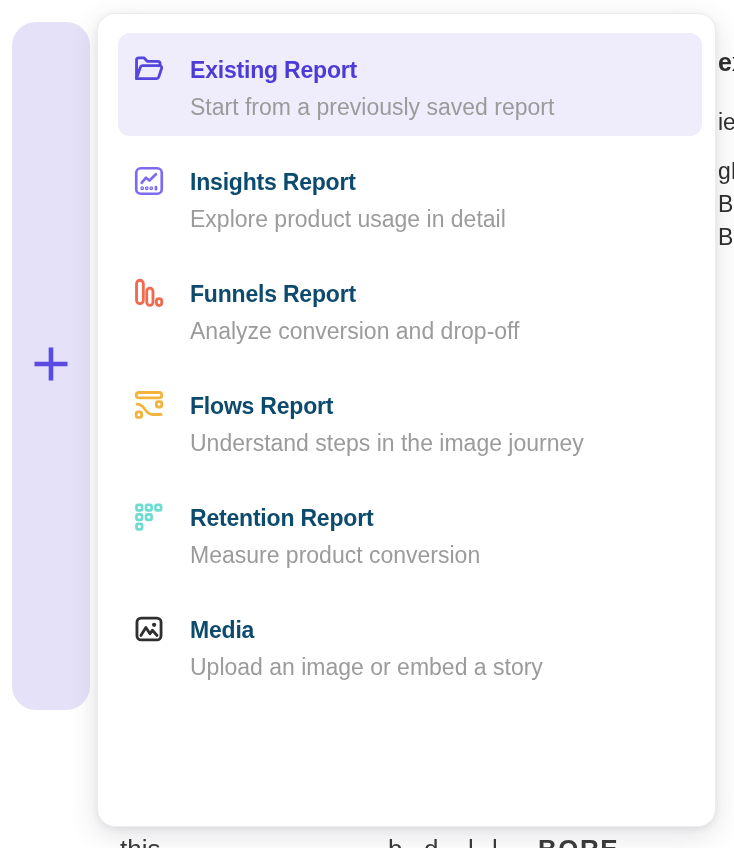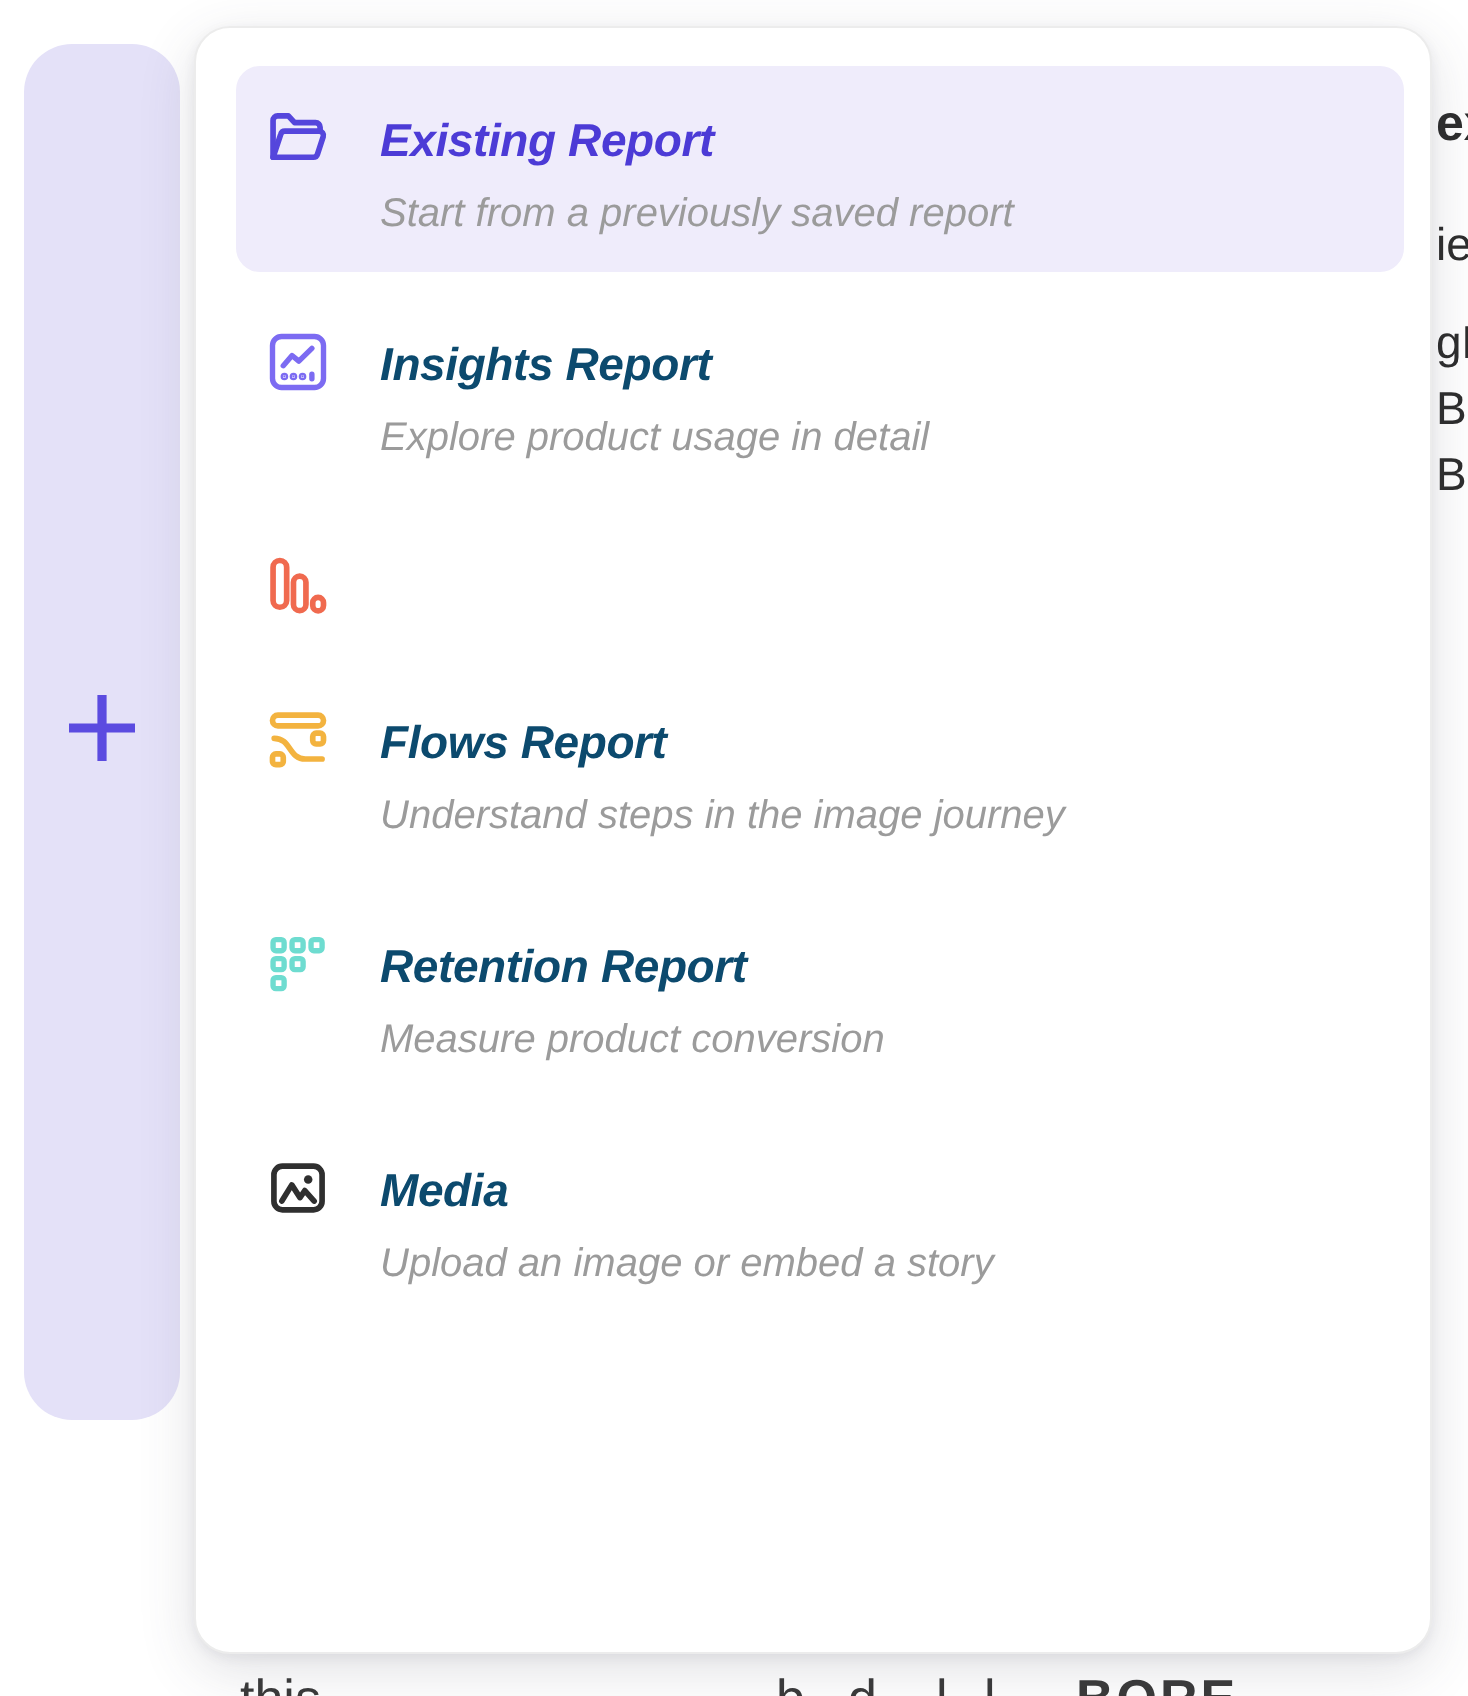--- a/index.html
+++ b/index.html
@@ -27,33 +27,32 @@
   .menu-panel{
     position:absolute;left:97px;top:13px;width:619px;height:814px;
     background:#ffffff;border:1px solid #ececec;border-radius:18px;
     box-shadow:0 8px 28px rgba(70,70,90,.16), 0 2px 6px rgba(70,70,90,.08);
     box-sizing:border-box;padding:19px 13px 0 20px;
   }
   .menu-item{
     display:flex;align-items:flex-start;gap:24px;
     padding:22px 16px 17px 14px;border-radius:12px;margin-bottom:9px;
     cursor:pointer;
-    font-style:italic;
   }
   .menu-item.selected{background:#efecfb;}
   .item-icon{flex:0 0 34px;height:30px;display:flex;align-items:center;margin-top:-1px;}
   .item-icon svg{width:34px;height:34px;display:block;}
   .item-text{display:flex;flex-direction:column;}
   .item-title{
     font-size:23px;line-height:30px;font-weight:700;color:#0c4a6e;
     letter-spacing:-.2px;
   }
   .menu-item.selected .item-title{color:#4c3bd6;}
   .item-desc{
-    font-size:20px;line-height:24px;margin-top:10px;color:#9b9b9b;font-weight:400;
+    font-size:23px;line-height:24px;margin-top:10px;color:#9b9b9b;font-weight:400;
   }
 </style>
 </head>
 <body>
 
 <div id="right-fragments">
     <span class="bg-fragment bold" style="top: 48px;">ex</span>
     <span class="bg-fragment" style="top: 109px;">ie</span>
     <span class="bg-fragment" style="top: 158px;">gB</span>
     <span class="bg-fragment" style="top: 191px;">B</span>
@@ -109,20 +108,24 @@
   </div>
 
   <div class="menu-item">
     <span class="item-icon">
       <svg viewBox="0 0 24 24" fill="none" stroke="currentColor" stroke-width="2" style="color: rgb(240, 106, 79);">
         <rect x="3.2" y="3" width="4.8" height="16.5" rx="2.4"></rect>
         <rect x="10.4" y="8.5" width="4.4" height="12.2" rx="2.2"></rect>
         <rect x="17.2" y="16" width="3.8" height="4.8" rx="1.9"></rect>
       </svg>
     </span>
+    <span class="item-text">
+      <span class="item-title">Funnels Report</span>
+      <span class="item-desc">Analyze conversion and drop-off</span>
+    </span>
   </div>
 
   <div class="menu-item">
     <span class="item-icon">
       <svg viewBox="0 0 24 24" fill="none" stroke="currentColor" stroke-width="2" stroke-linecap="round" stroke-linejoin="round" style="color: rgb(243, 179, 63);">
         <rect x="3" y="3.2" width="18" height="3.8" rx="1.9"></rect>
         <rect x="17.2" y="9.6" width="3.8" height="3.8" rx="1.2"></rect>
         <rect x="3" y="16.9" width="3.8" height="3.8" rx="1.2"></rect>
         <path d="M3.6 11.4 C 9.6 11.4 8.6 18.7 14.6 18.7 H 20.5"></path>
       </svg>

